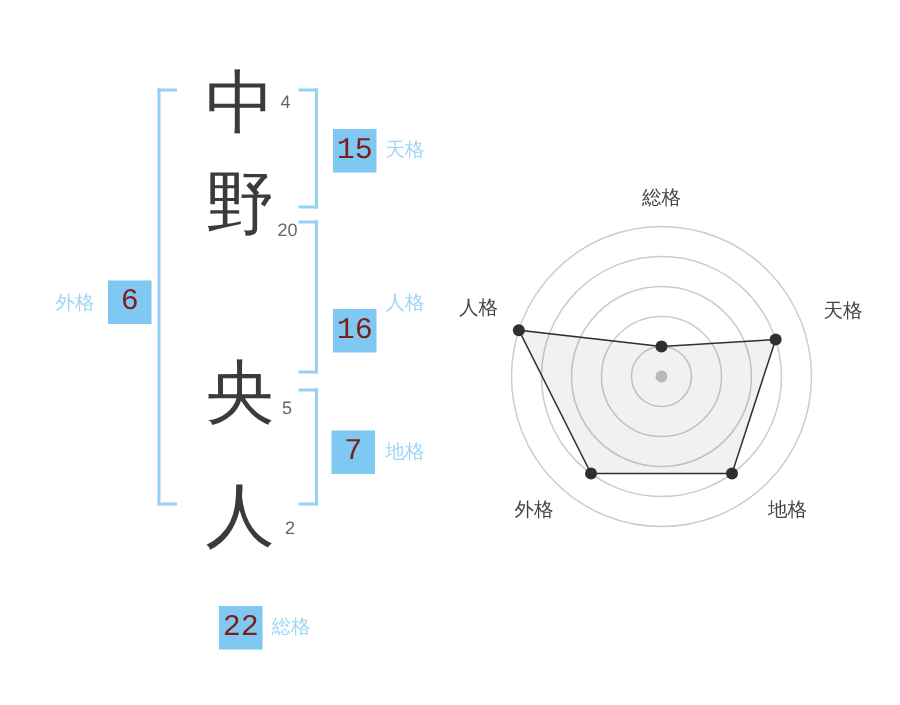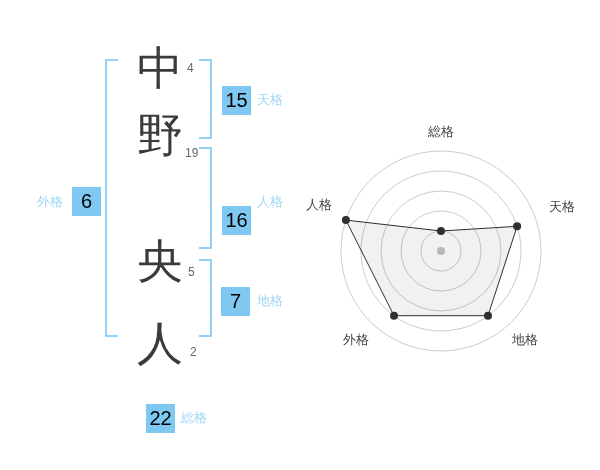--- a/index.html
+++ b/index.html
@@ -53,24 +53,25 @@
   .bracket-right { border-left: none; left: 199px; width: 13px; }
   .bracket-r1 { top: 59px;  height: 80px; }
   .bracket-r2 { top: 147px; height: 102px; }
   .bracket-r3 { top: 259px; height: 78px; }
 
   .badge {
     position: absolute;
     width: 29px;
     height: 29px;
     background: #7ec8f1;
-    color: #000000;
+    color: #7f1d1d;
     font-size: 20px;
     line-height: 29px;
     text-align: center;
+    font-family: Liberation Mono, monospace;
   }
   .b-ten { left: 222px; top: 86px; }
   .b-jin { left: 222px; top: 188px; margin-top: 18px; }
   .b-chi { left: 221px; top: 287px; }
   .b-gai { left: 72px;  top: 187px; }
   .b-sou { left: 146px; top: 404px; }
 
   .badge-label {
     position: absolute;
     font-size: 13px;
@@ -99,21 +100,21 @@
   <div class="bracket bracket-right bracket-r1"></div>
   <div class="bracket bracket-right bracket-r2"></div>
   <div class="bracket bracket-right bracket-r3"></div>
 
   <div class="kanji k1">中</div>
   <div class="kanji k2">野</div>
   <div class="kanji k3">央</div>
   <div class="kanji k4">人</div>
 
   <div class="strokes s1">4</div>
-  <div class="strokes s2">19</div>
+  <div class="strokes s2">20</div>
   <div class="strokes s3">5</div>
   <div class="strokes s4">2</div>
 
   <div class="badge b-ten">15</div>
   <div class="badge-label l-ten">天格</div>
 
   <div class="badge b-jin">16</div>
   <div class="badge-label l-jin">人格</div>
 
   <div class="badge b-chi">7</div>

